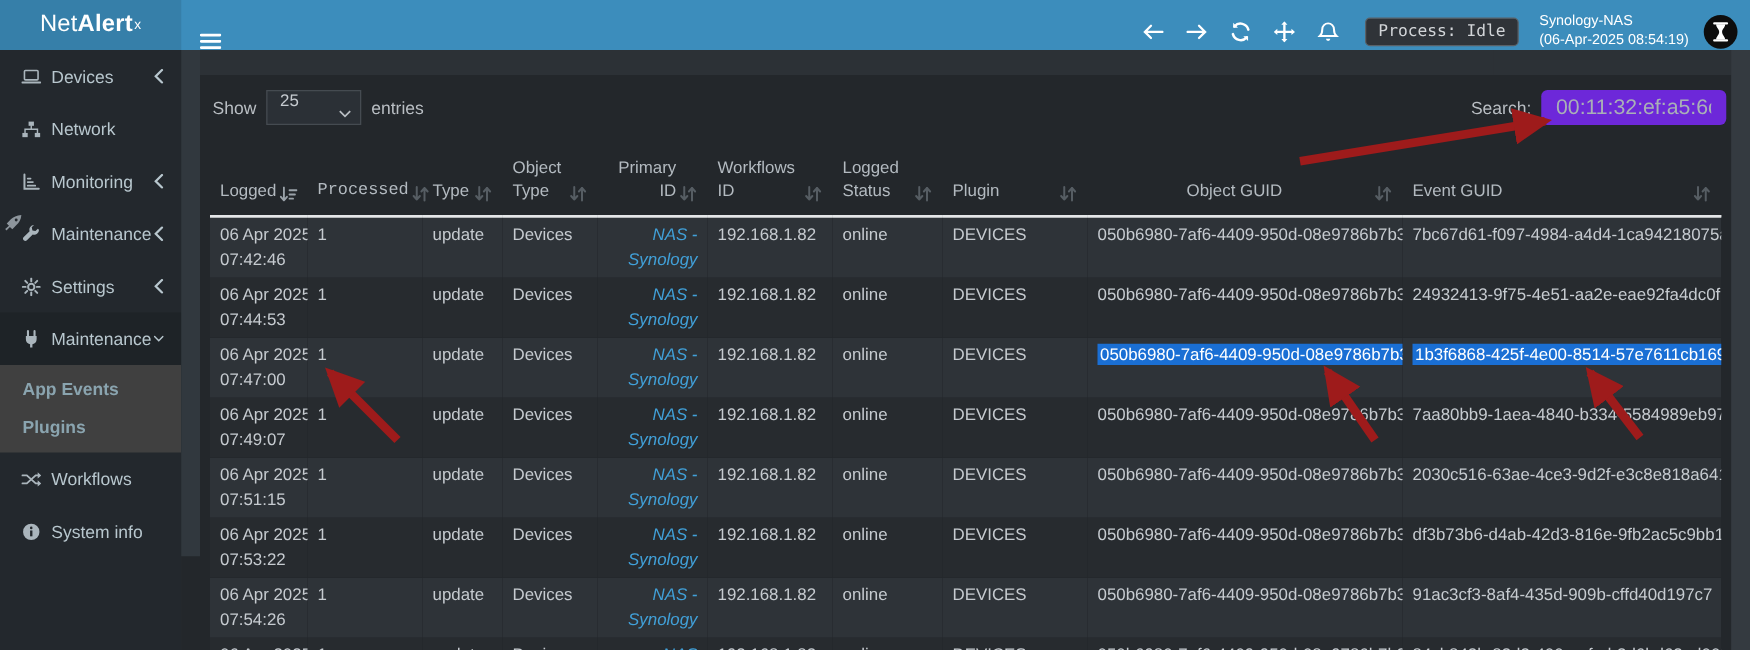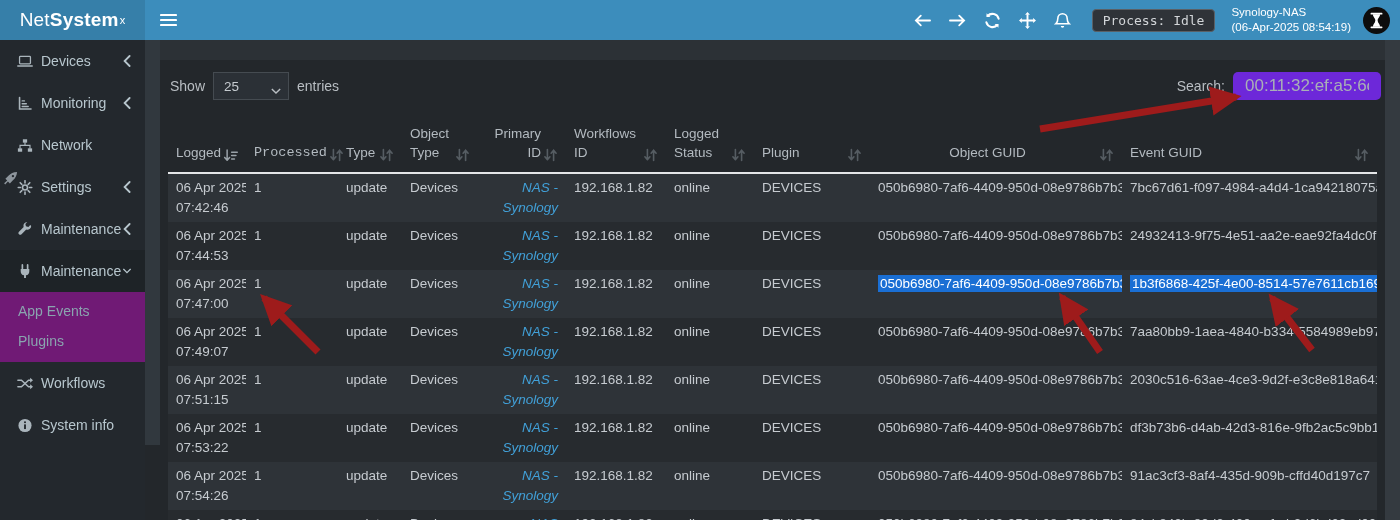--- a/index.html
+++ b/index.html
@@ -1,21 +1,21 @@
 <!DOCTYPE html>
 <html><head>
 <meta charset="utf-8">
 <style>
   * { margin:0; padding:0; box-sizing:border-box; }
   html,body { width:1400px; height:520px; overflow:hidden; background:#2c3136;
               font-family:"Liberation Sans","DejaVu Sans",sans-serif; }
 
   
   .topbar { position:absolute; left:0; top:0; width:1400px; height:40px;
-            background:#3c8dbc; display:flex; align-items:center; z-index:5; }
+            background:#3c8dbc; display:flex; align-items:flex-end; z-index:5; }
   .logo-area { width:145px; height:40px; background:#367fa9; color:#fff;
                display:flex; align-items:center; justify-content:center;
                font-size:19px; letter-spacing:.2px; cursor:pointer; }
   .logo-area .thin { font-weight:300; }
   .logo-area b { font-weight:700; }
   .logo-area sup { font-size:11px; margin-left:1px; }
   .hamburger { margin-left:15px; color:#fff; cursor:pointer; display:flex; align-items:center; }
   .tb-right { margin-left:auto; display:flex; align-items:center; padding-right:10px; color:#fff; }
   .tb-icon { width:17px; height:17px; margin:0 9px; color:#fff; cursor:pointer;
              display:inline-flex; align-items:center; justify-content:center; }
@@ -32,35 +32,35 @@
   .sidebar { position:absolute; left:0; top:40px; width:145px; height:480px;
              background:#23282d; color:#b8c7ce; font-size:14px; }
   .side-item { height:42px; display:flex; align-items:center; padding:0 10px 0 16px; cursor:pointer; }
   .side-item .ic { width:17px; height:16px; margin-right:8px; display:inline-flex;
                    align-items:center; justify-content:center; color:#aab5bc; flex:0 0 17px; }
   .side-item .ic svg { width:16px; height:15px; }
   .side-item .lbl { flex:1; white-space:nowrap; }
   .side-item .chev { width:12px; color:#b8c7ce; display:inline-flex; }
   .side-item .chev svg { width:8px; height:12px; }
   .side-item.parent-open { background:#1e2327; }
-  .submenu { background:#701a75; padding:4px 0 6px; }
+  .submenu { background:#404040; padding:4px 0 6px;font-weight:bold; }
   .submenu .sub-item { padding:7px 0 7px 18px; color:#8aa4af; cursor:pointer; font-size:14px; }
   .side-scroll { position:absolute; left:145px; top:40px; width:15px; height:480px; background:#23272b; }
   .side-scroll .thumb { position:absolute; left:0; top:0; width:15px; height:405px; background:#31383e; }
   .rocket { position:absolute; left:2px; top:170px; width:17px; height:17px; color:#8d959c; }
 
   
   .main { position:absolute; left:160px; top:40px; width:1035px; height:480px; background:#2c3136; }
   .panel { position:absolute; left:0; top:20px; width:1225px; height:460px; background:#23272b; }
   .page-scroll { position:absolute; left:1385px; top:40px; width:15px; height:480px; background:#343a40; }
 
   .controls { display:flex; align-items:center; padding:12px 4px 0 10px;
               color:#b9bec3; font-size:14px; }
   .select-box { position:relative; width:76px; height:28px; margin:0 8px; background:#2b3036;
-                border:1px solid #454b51; display:flex; align-items:center; padding:0 22px 0 10px;
+                border:1px solid #454b51; display:flex; align-items:flex-start; padding:0 22px 0 10px;
                 color:#c6cbd0; font-size:13.5px; cursor:pointer; }
   .select-box .sel-chev { position:absolute; right:7px; top:10px; width:10px; height:8px; color:#b9bec3; }
   .search-wrap { margin-left:auto; display:flex; align-items:center; }
   .search-input { width:148px; height:28px; margin-left:8px; background:#6d28d9; border:none;
                   border-radius:5px; color:#a9b0b6; font-size:17px; padding:0 12px;
                   font-family:"Liberation Sans",sans-serif; outline:none; }
 
   
   table { border-collapse:collapse; table-layout:fixed; width:1209px; margin:18px 8px 0; }
   th { text-align:left; vertical-align:bottom; color:#b3bac0; font-weight:400; font-size:13.5px;
@@ -81,21 +81,21 @@
   
   .arrows { position:absolute; left:0; top:0; width:1400px; height:520px;
             pointer-events:none; z-index:9; }
 </style>
 </head>
 <body>
 
 <div class="topbar">
   <div class="logo-area">
     <span class="thin">Net</span>
-      <b>System</b>
+      <b>Alert</b>
       <sup>x</sup>
   </div>
   <span class="hamburger">
     <svg width="17" height="14" viewBox="0 0 17 14">
         <path d="M1 2h15M1 7h15M1 12h15" stroke="currentColor" stroke-width="2.2" stroke-linecap="round"></path>
       </svg>
   </span>
   <div class="tb-right">
     <span class="tb-icon">
         <svg viewBox="0 0 18 14">
@@ -151,65 +151,65 @@
       </span>
     <span class="lbl">Devices</span>
     <span class="chev">
         <svg viewBox="0 0 8 12">
           <path d="M6.6 1L1.6 6l5 5" stroke="currentColor" fill="none" stroke-linecap="round" stroke-width="1.8"></path>
         </svg>
       </span>
     </div>
     <div class="side-item">
       <span class="ic">
-        <svg viewBox="0 0 16 16">
-          <path d="M2.2 1.6v12.2h12.2" stroke="currentColor" fill="none" stroke-linecap="round" stroke-width="1.7"></path>
-          <path d="M5 11.2h6.4M5 8.2h4.4M5 5.2h2.4" stroke="currentColor" fill="none" stroke-linecap="round" stroke-width="1.5"></path>
-        </svg>
-      </span>
-    <span class="lbl">Monitoring</span>
-    <span class="chev">
-        <svg viewBox="0 0 8 12">
-          <path d="M6.6 1L1.6 6l5 5" stroke="currentColor" fill="none" stroke-linecap="round" stroke-width="1.8"></path>
-        </svg>
-      </span>
-    </div>
-    <div class="side-item">
-      <span class="ic">
         <svg viewBox="0 0 18 16">
           <rect x="6.6" y="1" width="4.8" height="3.8" fill="currentColor"></rect>
           <rect x="1" y="11.2" width="4.8" height="3.8" fill="currentColor"></rect>
           <rect x="12.2" y="11.2" width="4.8" height="3.8" fill="currentColor"></rect>
           <path d="M9 4.8v3M3.4 11.2V7.8h11.2v3.4" stroke="currentColor" fill="none" stroke-linecap="round" stroke-width="1.3"></path>
         </svg>
       </span>
     <span class="lbl">Network</span>
     <span class="chev"></span>
     </div>
     <div class="side-item">
       <span class="ic">
         <svg viewBox="0 0 16 16">
-          <circle cx="8" cy="8" r="2.7" stroke="currentColor" fill="none" stroke-linecap="round" stroke-width="1.7"></circle>
-          <path d="M8 .8v2.4M8 12.8v2.4M.8 8h2.4M12.8 8h2.4M2.9 2.9l1.7 1.7M11.4 11.4l1.7 1.7M13.1 2.9l-1.7 1.7M4.6 11.4l-1.7 1.7" stroke="currentColor" fill="none" stroke-linecap="round" stroke-width="1.7"></path>
-        </svg>
-      </span>
-    <span class="lbl">Settings</span>
+          <path d="M2.2 1.6v12.2h12.2" stroke="currentColor" fill="none" stroke-linecap="round" stroke-width="1.7"></path>
+          <path d="M5 11.2h6.4M5 8.2h4.4M5 5.2h2.4" stroke="currentColor" fill="none" stroke-linecap="round" stroke-width="1.5"></path>
+        </svg>
+      </span>
+    <span class="lbl">Monitoring</span>
     <span class="chev">
         <svg viewBox="0 0 8 12">
           <path d="M6.6 1L1.6 6l5 5" stroke="currentColor" fill="none" stroke-linecap="round" stroke-width="1.8"></path>
         </svg>
       </span>
     </div>
     <div class="side-item">
       <span class="ic">
         <svg viewBox="0 0 16 16">
           <path d="M14.6 4.2a4 4 0 0 1-5.3 3.8l-5 5a1.9 1.9 0 0 1-2.7-2.7l5-5A4 4 0 0 1 10.4 0l-2 2 .6 2.6 2.6.6 2-2c.4.3.8.6 1 1z" fill="currentColor"></path>
         </svg>
       </span>
     <span class="lbl">Maintenance</span>
+    <span class="chev">
+        <svg viewBox="0 0 8 12">
+          <path d="M6.6 1L1.6 6l5 5" stroke="currentColor" fill="none" stroke-linecap="round" stroke-width="1.8"></path>
+        </svg>
+      </span>
+    </div>
+    <div class="side-item">
+      <span class="ic">
+        <svg viewBox="0 0 16 16">
+          <circle cx="8" cy="8" r="2.7" stroke="currentColor" fill="none" stroke-linecap="round" stroke-width="1.7"></circle>
+          <path d="M8 .8v2.4M8 12.8v2.4M.8 8h2.4M12.8 8h2.4M2.9 2.9l1.7 1.7M11.4 11.4l1.7 1.7M13.1 2.9l-1.7 1.7M4.6 11.4l-1.7 1.7" stroke="currentColor" fill="none" stroke-linecap="round" stroke-width="1.7"></path>
+        </svg>
+      </span>
+    <span class="lbl">Settings</span>
     <span class="chev">
         <svg viewBox="0 0 8 12">
           <path d="M6.6 1L1.6 6l5 5" stroke="currentColor" fill="none" stroke-linecap="round" stroke-width="1.8"></path>
         </svg>
       </span>
     </div>
     <div class="side-item parent-open">
       <span class="ic">
         <svg viewBox="0 0 14 16">
           <path d="M4.2 1v4M9.8 1v4" stroke="currentColor" fill="none" stroke-linecap="round" stroke-width="1.8"></path>

